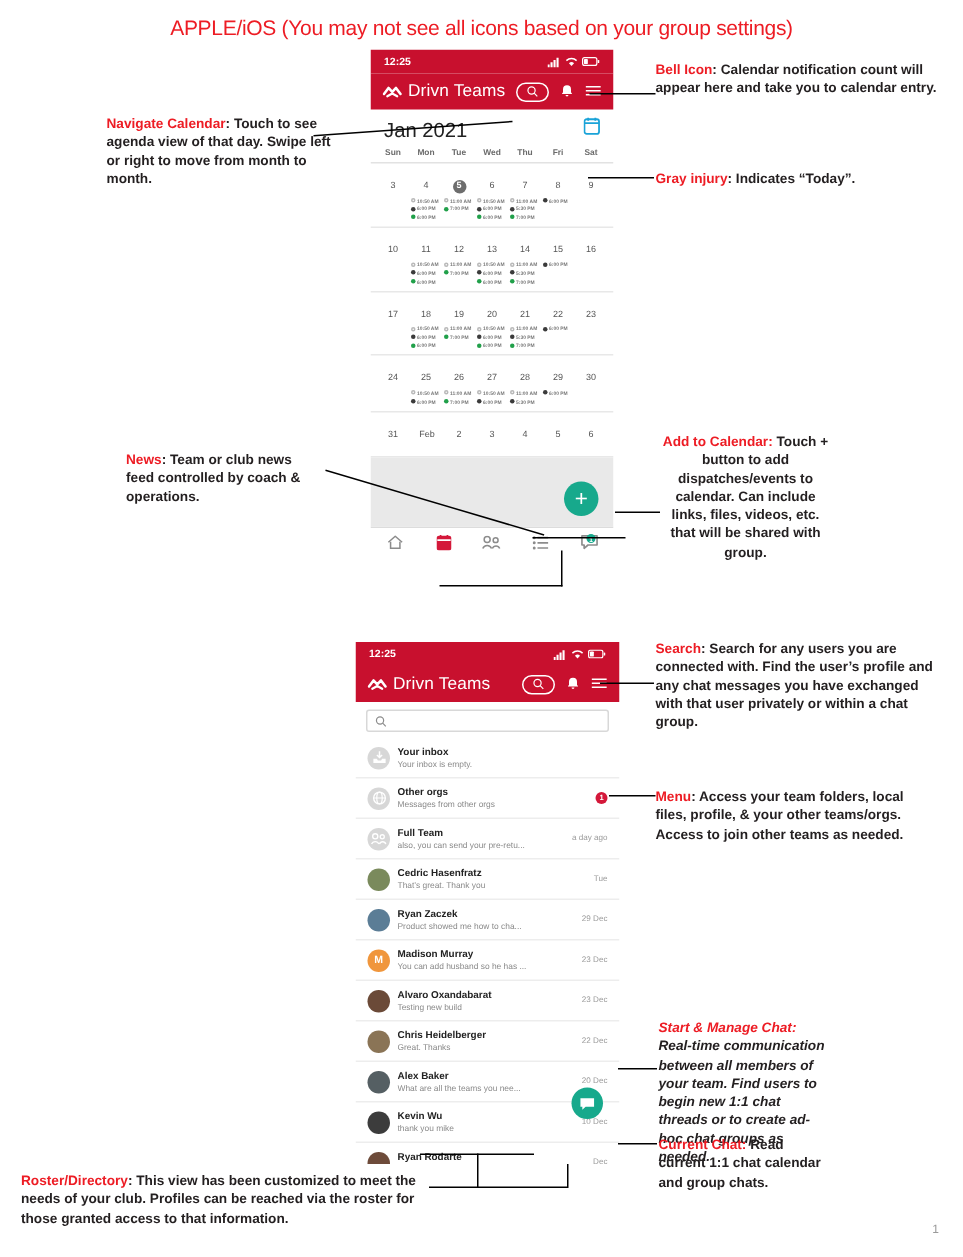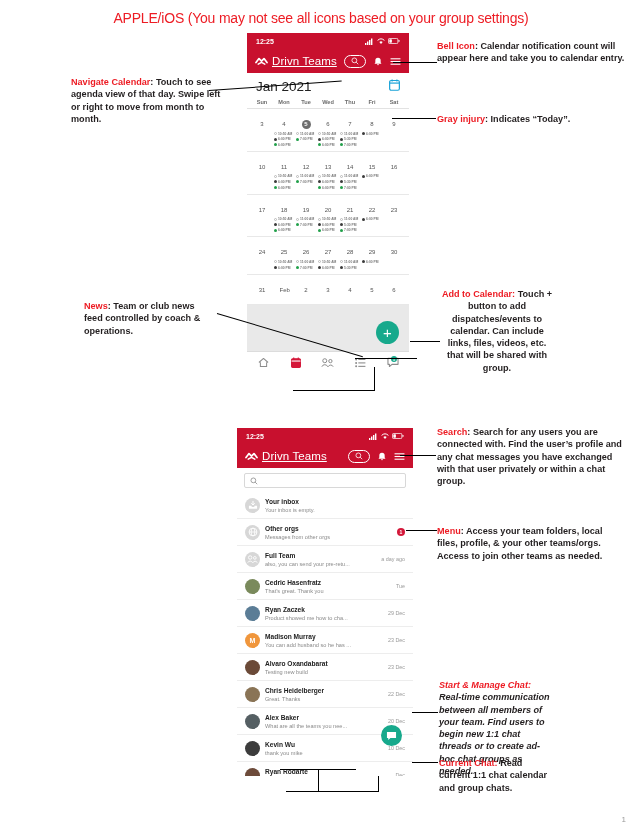--- a/index.html
+++ b/index.html
@@ -47,21 +47,20 @@
     height: 16px; background: #C8102E; color: #fff;
     display: flex; align-items: center; justify-content: space-between;
     padding: 0 9px;
     font-size: 7px; font-weight: 700;
   }
   .sb-right { display: flex; align-items: center; gap: 3px; }
   .appbar {
     height: 24px; background: #C8102E; color: #fff;
     display: flex; align-items: center; padding: 0 8px;
     justify-content: space-between;
-    text-decoration: underline;
   }
   .brand { display: flex; align-items: center; gap: 4px; }
   .brand-name { font-size: 11.5px; font-weight: 400; letter-spacing: .1px; }
   .appbar-icons { display: flex; align-items: center; gap: 8px; }
   .search-pill {
     width: 22px; height: 13px; border: 1.1px solid #fff; border-radius: 7px;
     display: flex; align-items: center; justify-content: center;
   }
 
   
@@ -672,20 +671,23 @@
   </div>
 
   <div class="anno" style="left:439px; top:679px; width:116px;font-style:italic;">
     <span class="hl">Start &amp; Manage Chat:</span><span> </span><span class="body">Real-time communication between all members of your team. Find users to begin new 1:1 chat threads or to create ad-hoc chat groups as needed.</span>
   </div>
 
   <div class="anno" style="left:439px; top:757px; width:110px;">
     <span class="hl">Current Chat:</span><span> </span><span class="body">Read current 1:1 chat calendar and group chats.</span>
   </div>
 
+  <div class="anno" style="left:14px; top:781px; width:282px;">
+    <span class="hl">Roster/Directory</span><span>: </span><span class="body">This view has been customized to meet the needs of your club. Profiles can be reached via the roster for those granted access to that information.</span>
+  </div>
 
   <div class="ln" style="left:393px; top:62px; width:44px; height:1px;"></div>
   <div class="ln" style="left:392px; top:118px; width:44px; height:1px;"></div>
   <div class="ln" style="left:410px; top:341px; width:30px; height:1px;"></div>
   <div class="ln" style="left:400px; top:455px; width:36px; height:1px;"></div>
   <div class="ln" style="left:406px; top:530px; width:31px; height:1px;"></div>
   <div class="ln" style="left:412px; top:712px; width:26px; height:1px;"></div>
   <div class="ln" style="left:412px; top:762px; width:26px; height:1px;"></div>
   <div class="ln" style="left:209px; top:90px; width:133px; height:1px; transform:rotate(-4.1deg); transform-origin:left center;"></div>
   <div class="ln" style="left:217px; top:313px; width:152px; height:1px; transform:rotate(16.5deg); transform-origin:left center;"></div>

